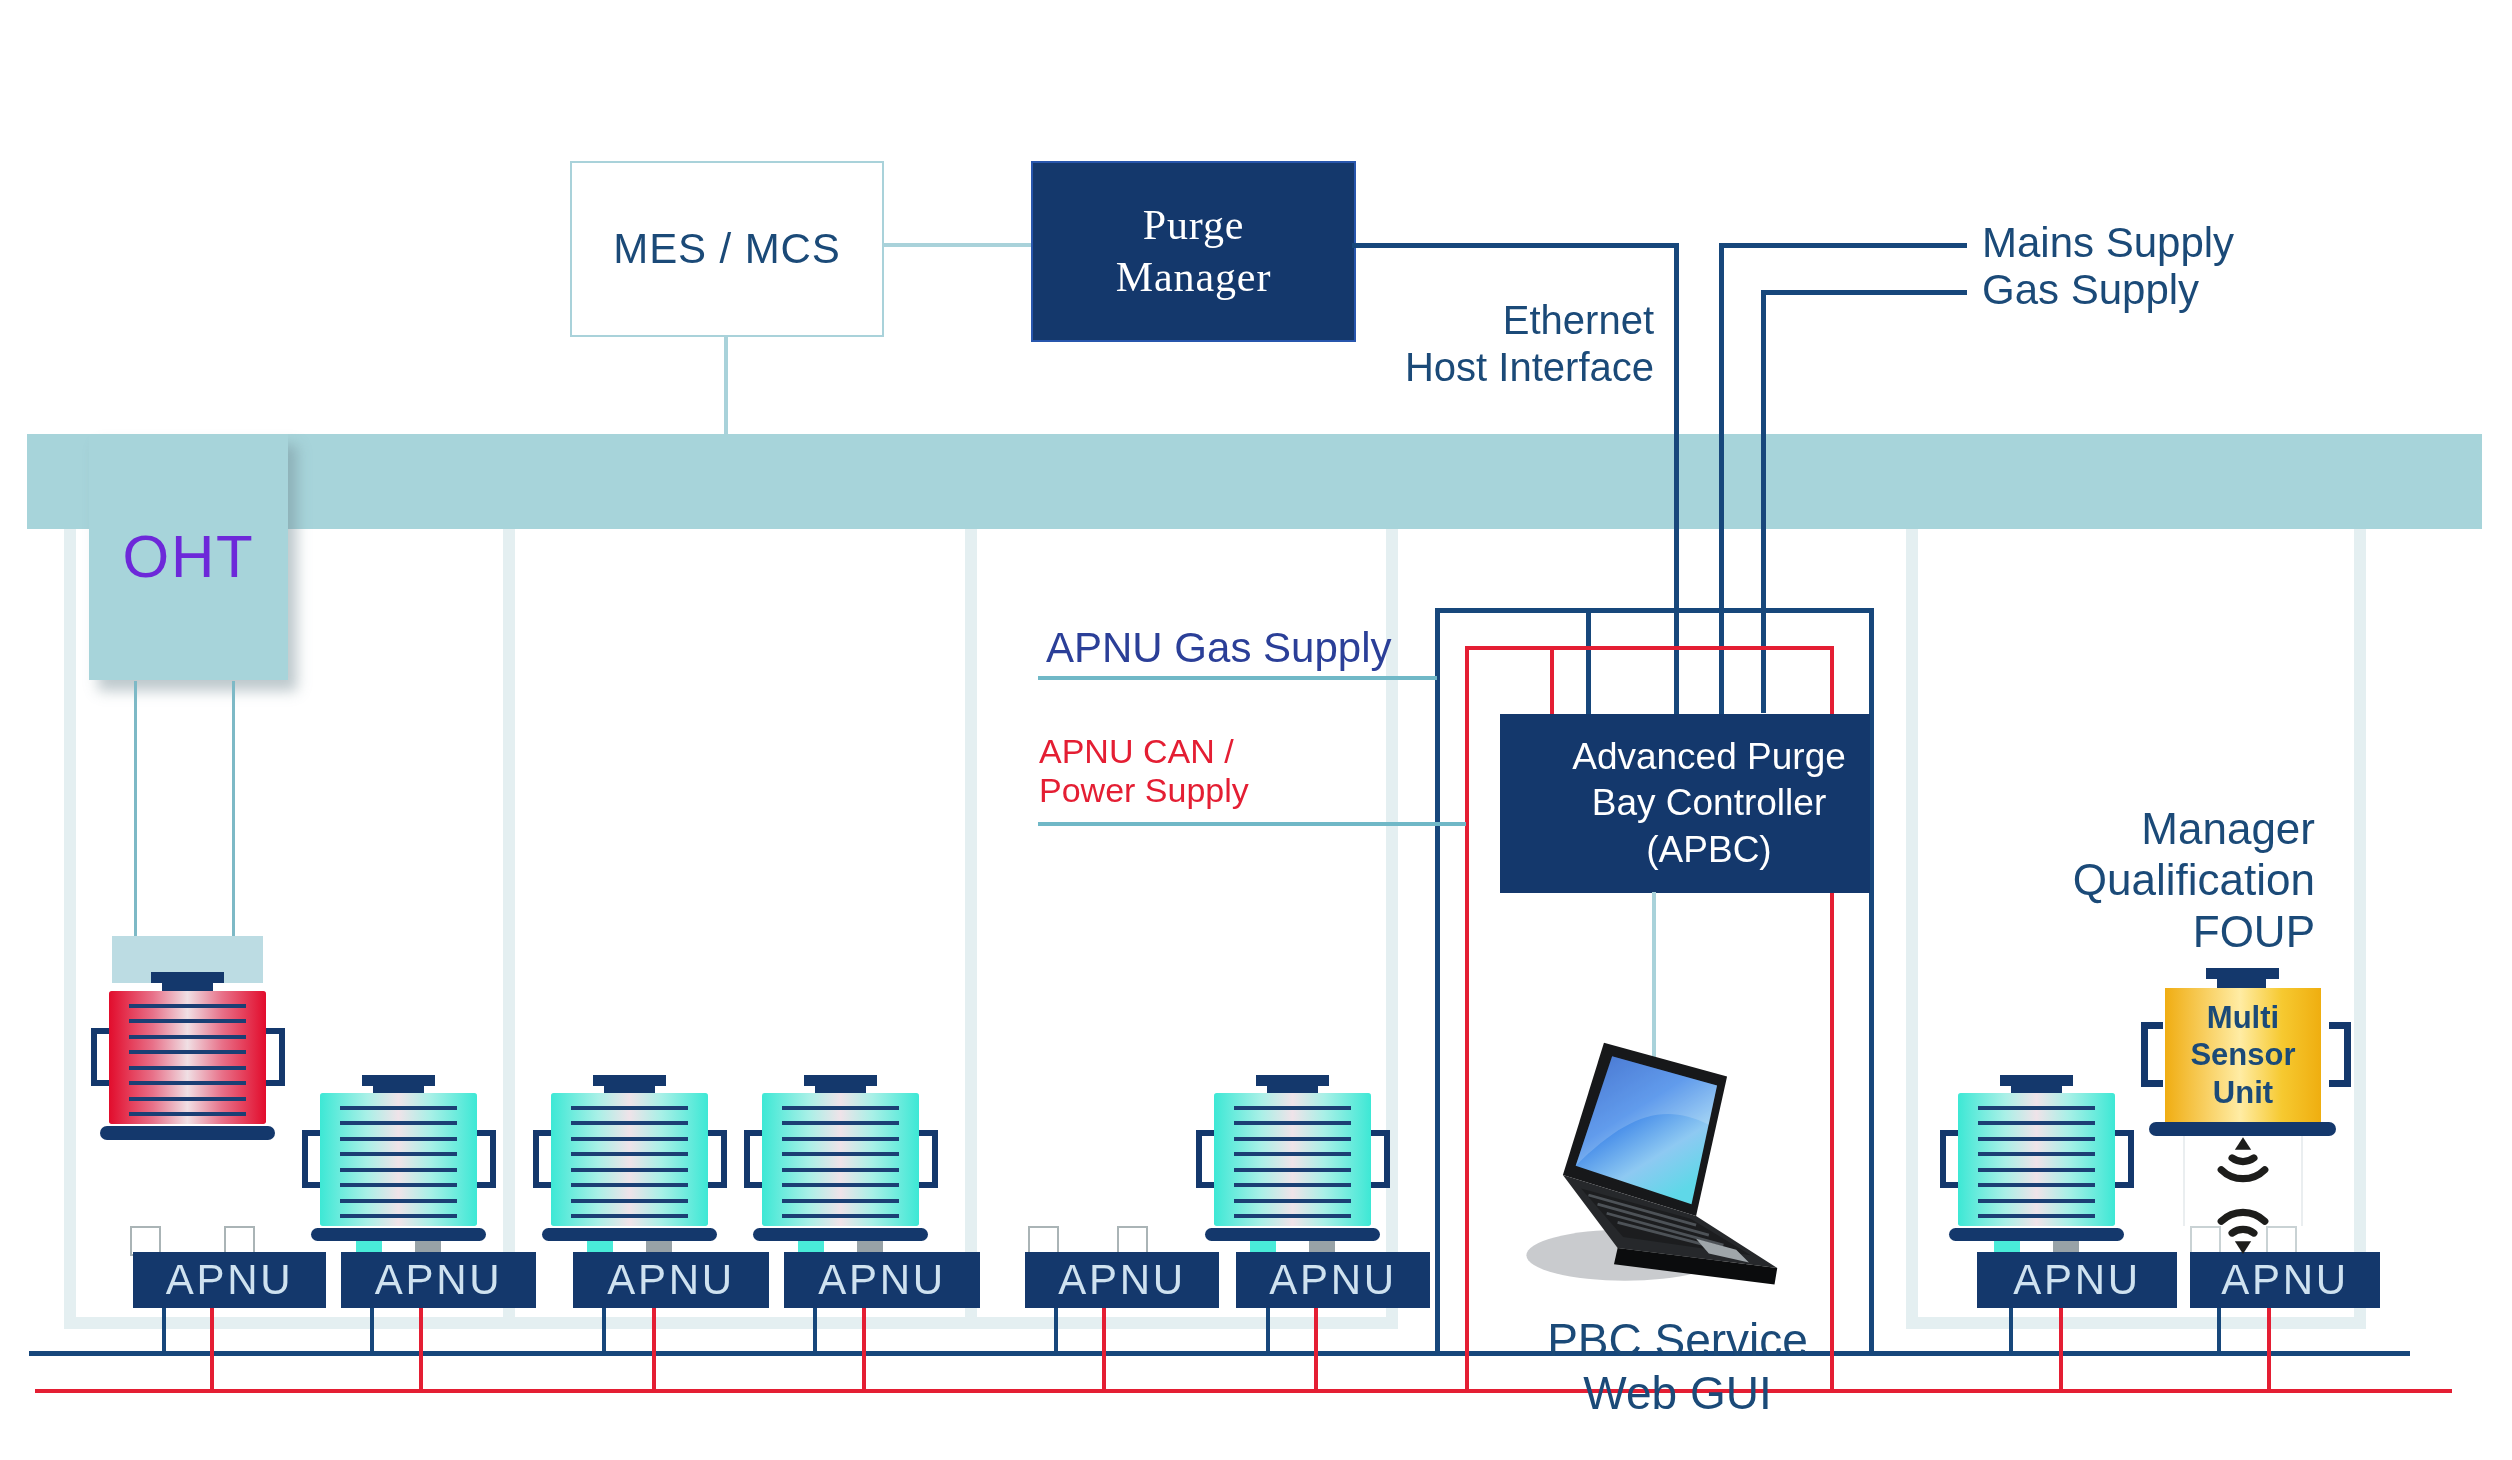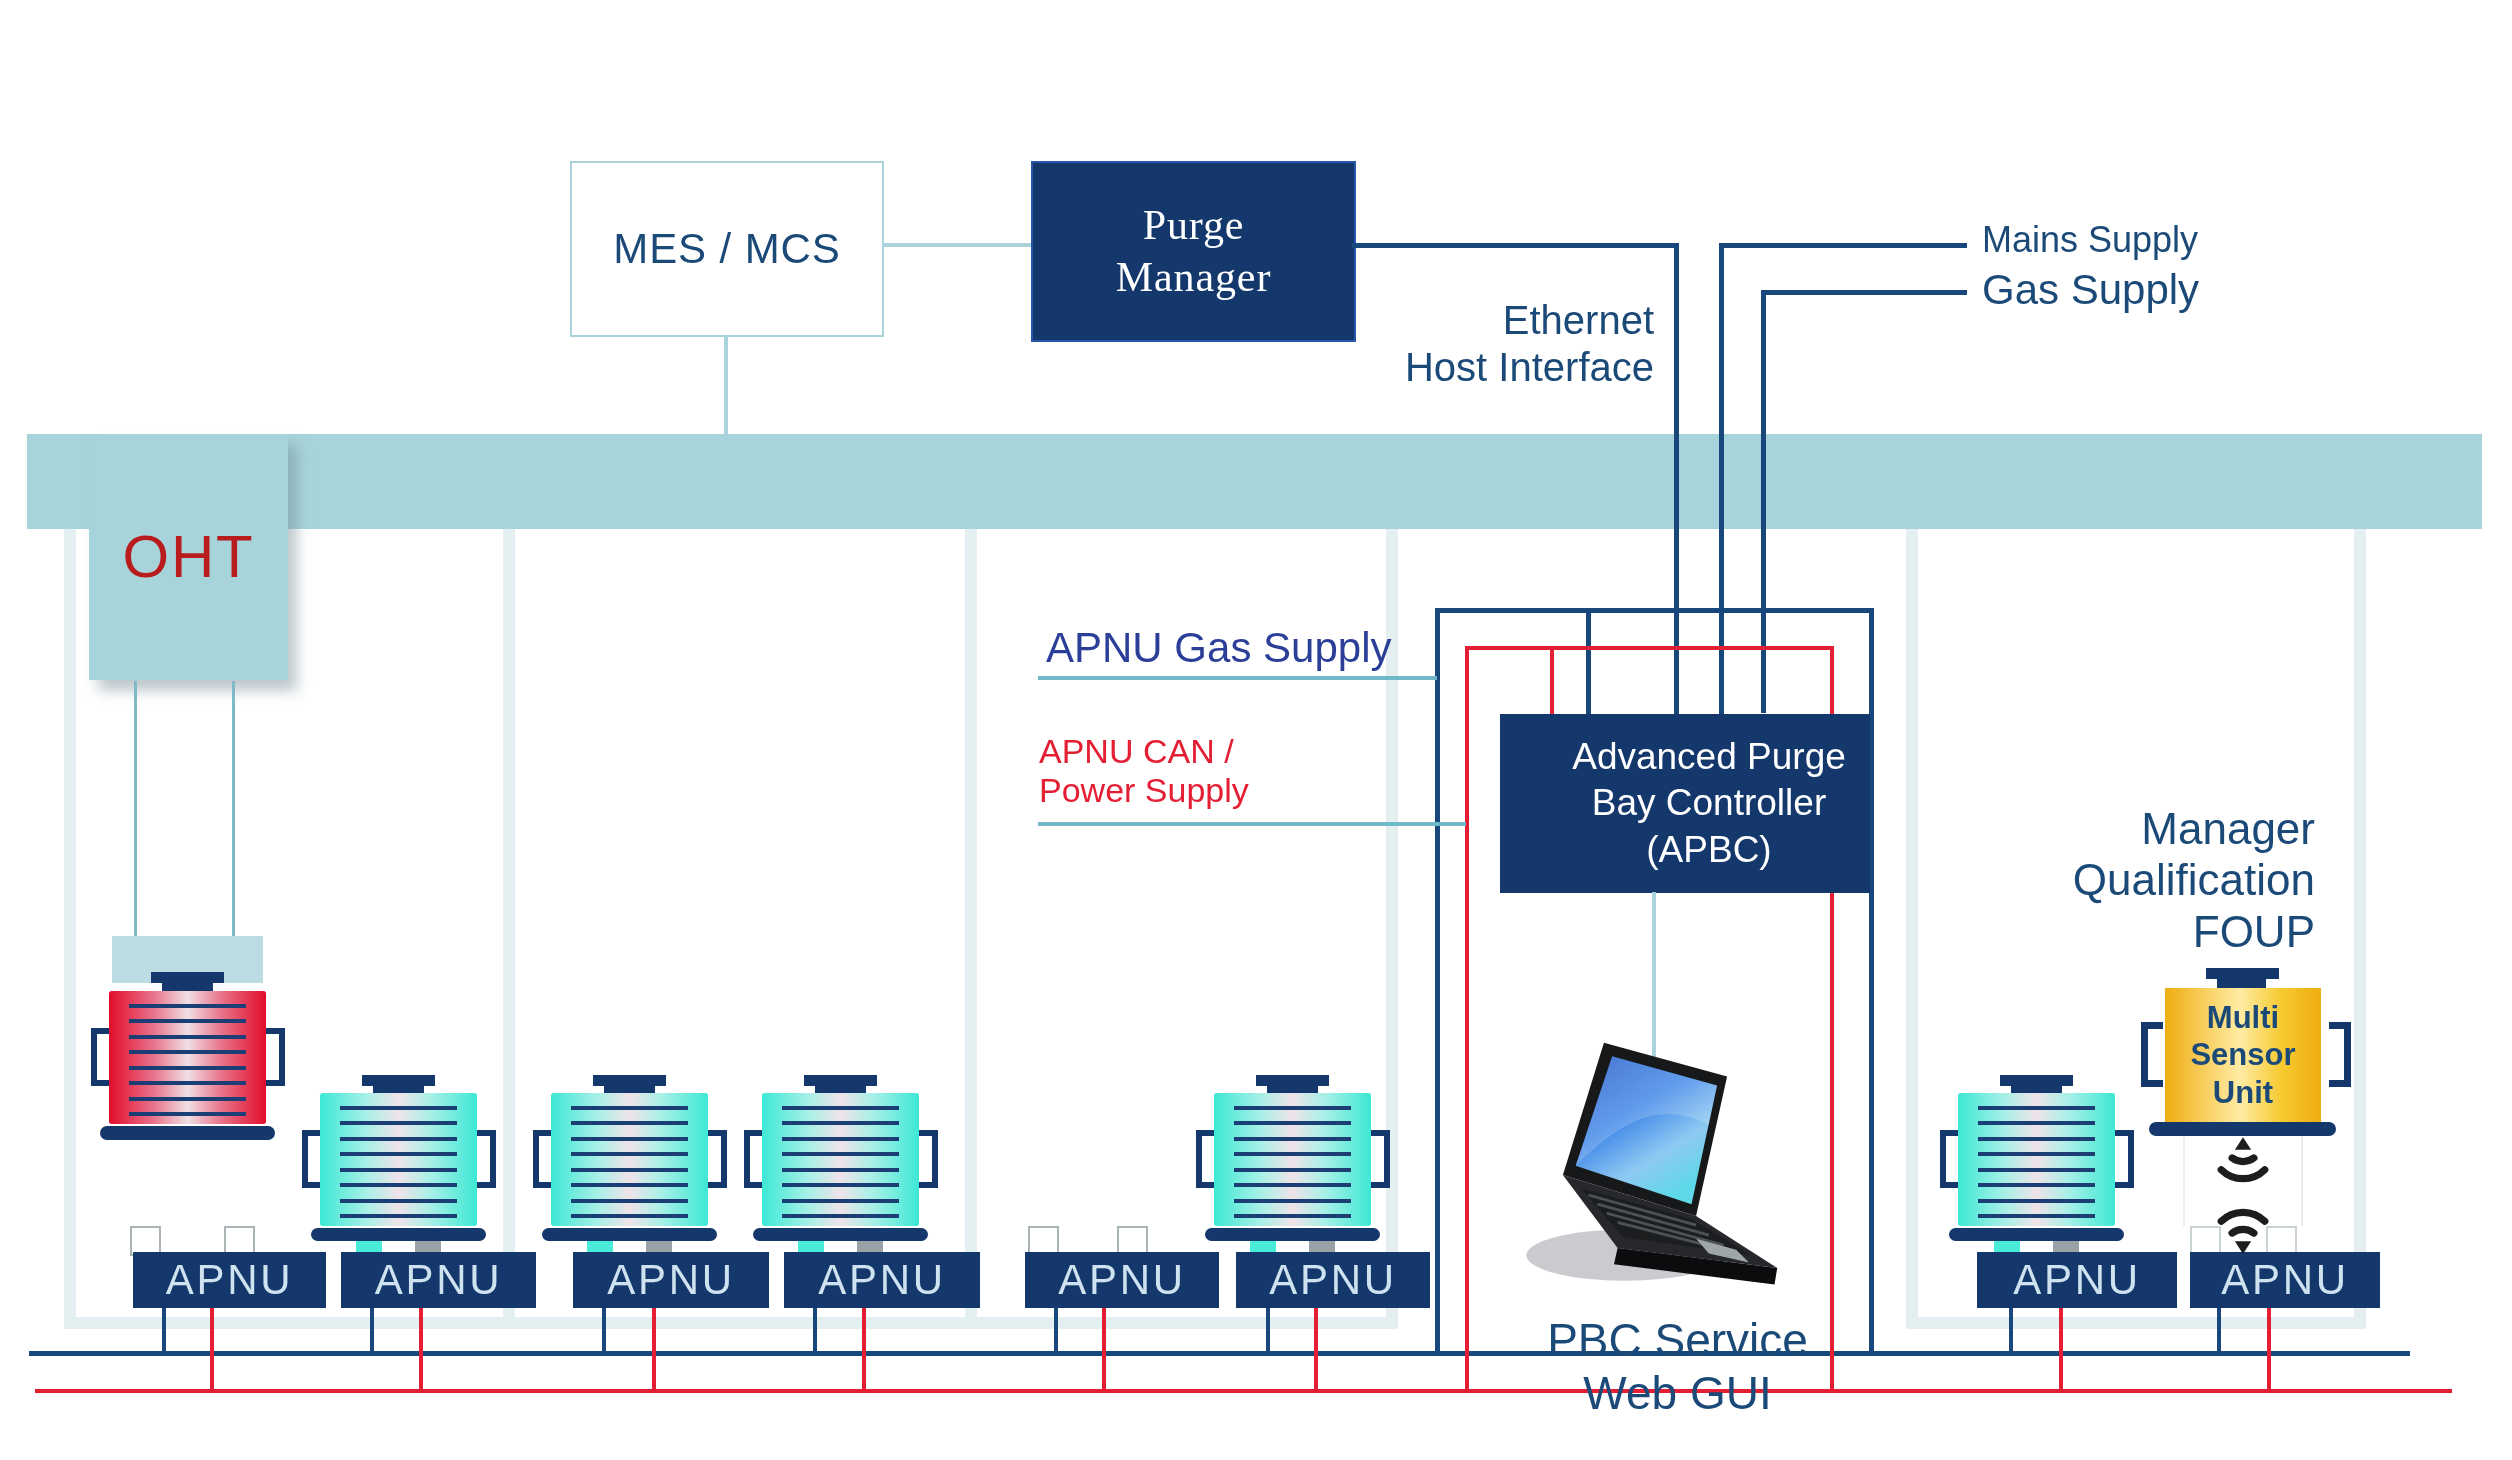--- a/index.html
+++ b/index.html
@@ -16,21 +16,21 @@
   .soft-line{background:var(--teal-connector);}
   .band{background:var(--bay-band);}
   
   .navybox{background:var(--navy-box); color:#ffffff;}
   .mes{background:#ffffff; border:2.7px solid var(--teal-connector); color:var(--label-navy);
        display:flex; align-items:center; justify-content:center; font-size:42px; letter-spacing:0.9px;}
   .purge{border:2.7px solid #2856ad; display:flex; align-items:center; justify-content:center;
        font-size:42px; line-height:1.22; text-align:center; letter-spacing:0.9px;font-family:Liberation Serif, serif;}
   .apbc{display:flex; align-items:center; justify-content:center; font-size:37px;
        line-height:1.25; text-align:center;padding-left:48px;}
-  .oht-box{background:var(--teal-bar); color:#b91c1c; font-size:60px; letter-spacing:1.8px;
+  .oht-box{background:var(--teal-bar); color:#6d28d9; font-size:60px; letter-spacing:1.8px;
        box-shadow:9px 11px 12.8px rgba(110,135,145,.45); text-align:center;}
   .oht-box .t{margin-top:88px;}
   
   .apnu{background:var(--navy-box); color:var(--apnu-text); font-size:42px; letter-spacing:2.7px;
         display:flex; align-items:center; justify-content:center; height:56px; top:1252px;margin-left:41px;}
   
   .foup{width:183px; height:179px;}
   .foup .lid-bar{position:absolute; left:55px; top:0; width:73px; height:11px; background:var(--navy-box);}
   .foup .lid-stem{position:absolute; left:66px; top:11px; width:51px; height:9px; background:var(--navy-box);}
   .foup .body{position:absolute; left:12.8px; top:18px; width:157px; height:133px; border-radius:2.7px;
@@ -81,21 +81,21 @@
 Manager</span>
   </div>
 
   <div class="abs navy-line" style="left:1352px;top:243px;width:326px;height:4.6px;"></div>
   <div class="abs navy-line" style="left:1674px;top:243px;width:4.6px;height:471px;"></div>
   <div class="abs navy-line" style="left:1719px;top:243px;width:248px;height:4.6px;"></div>
   <div class="abs navy-line" style="left:1719px;top:243px;width:4.6px;height:471px;"></div>
   <div class="abs navy-line" style="left:1761px;top:290px;width:206px;height:4.6px;"></div>
   <div class="abs navy-line" style="left:1761px;top:290px;width:4.6px;height:423px;"></div>
 
-  <div class="abs label" style="left:1982px;top:219px;font-size:36px;">Mains Supply</div>
+  <div class="abs label" style="left:1982px;top:219px;font-size:42px;">Mains Supply</div>
   <div class="abs label" style="left:1982px;top:266px;font-size:42px;">Gas Supply</div>
   <div class="abs label prelines" style="left:1243px;top:297px;width:411px;font-size:40px;line-height:1.18;text-align:right;">Ethernet
 Host Interface</div>
 
   <div class="abs navy-line" style="left:1435px;top:608px;width:4.6px;height:747px;"></div>
   <div class="abs navy-line" style="left:1435px;top:608px;width:438px;height:4.6px;"></div>
   <div class="abs navy-line" style="left:1869px;top:608px;width:4.6px;height:747px;"></div>
   <div class="abs navy-line" style="left:1586px;top:608px;width:4.6px;height:106px;"></div>
   <div class="abs navy-line" style="left:29px;top:1351px;width:2381px;height:4.6px;"></div>
 

